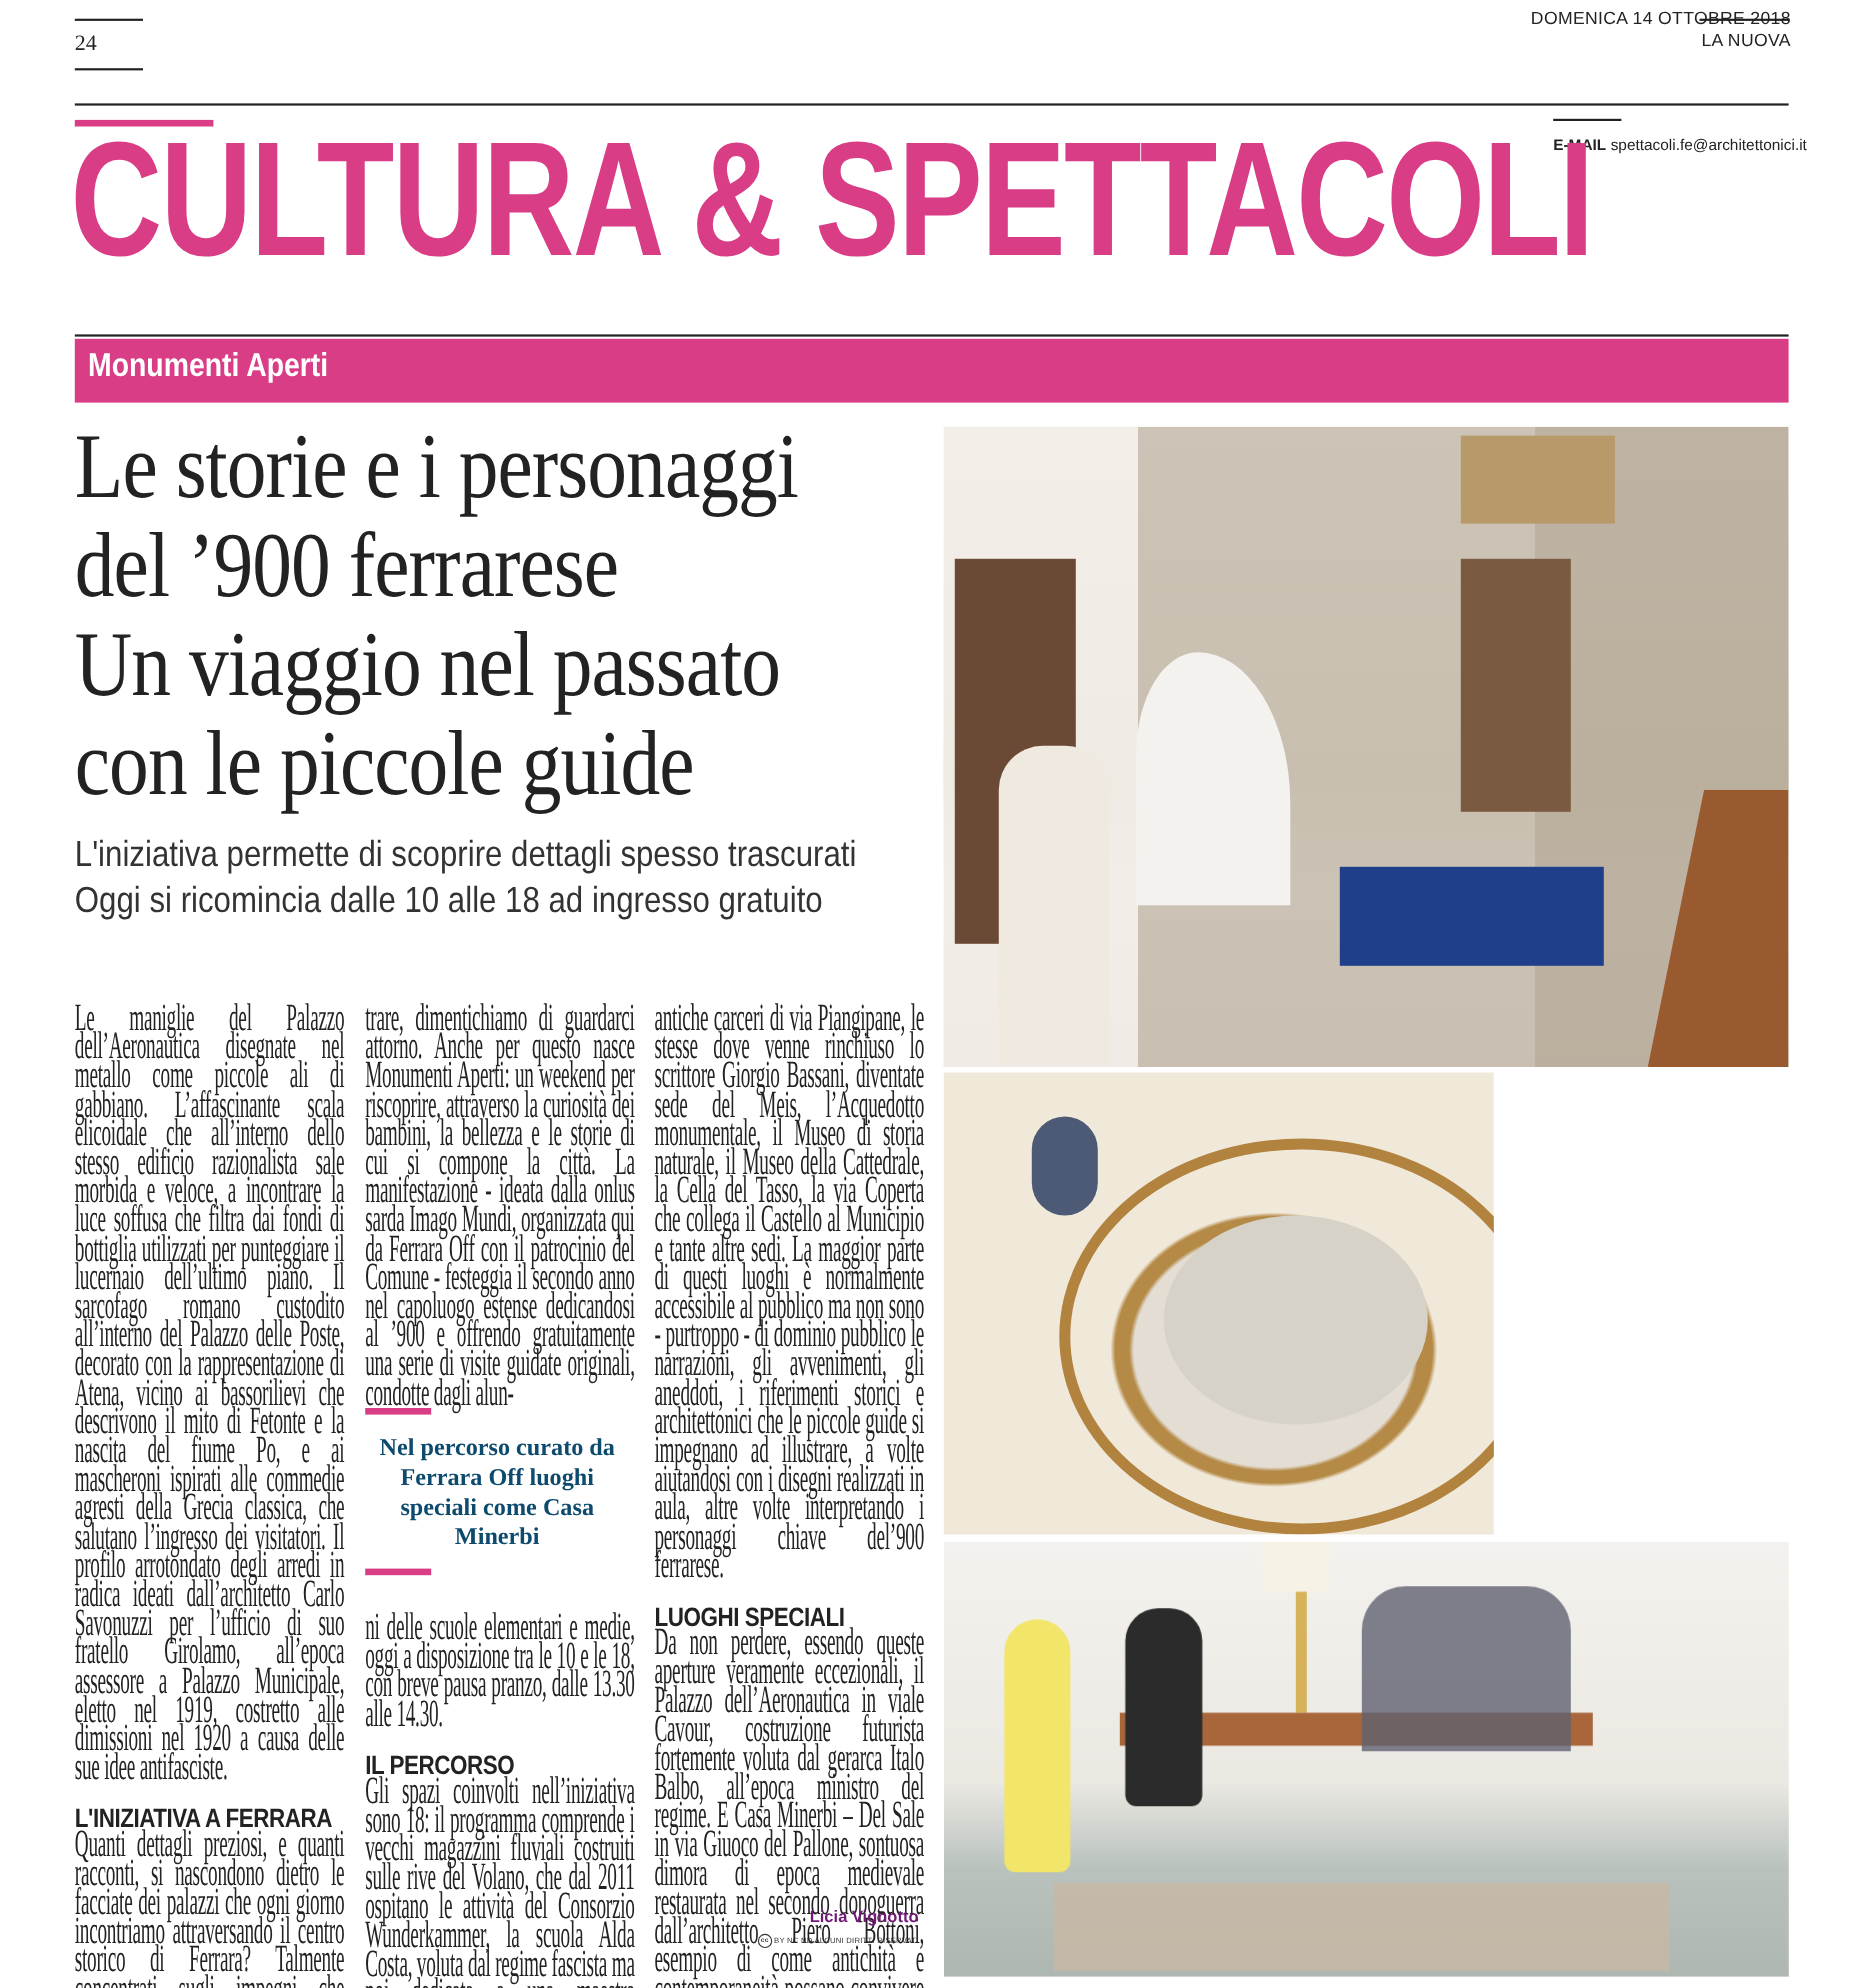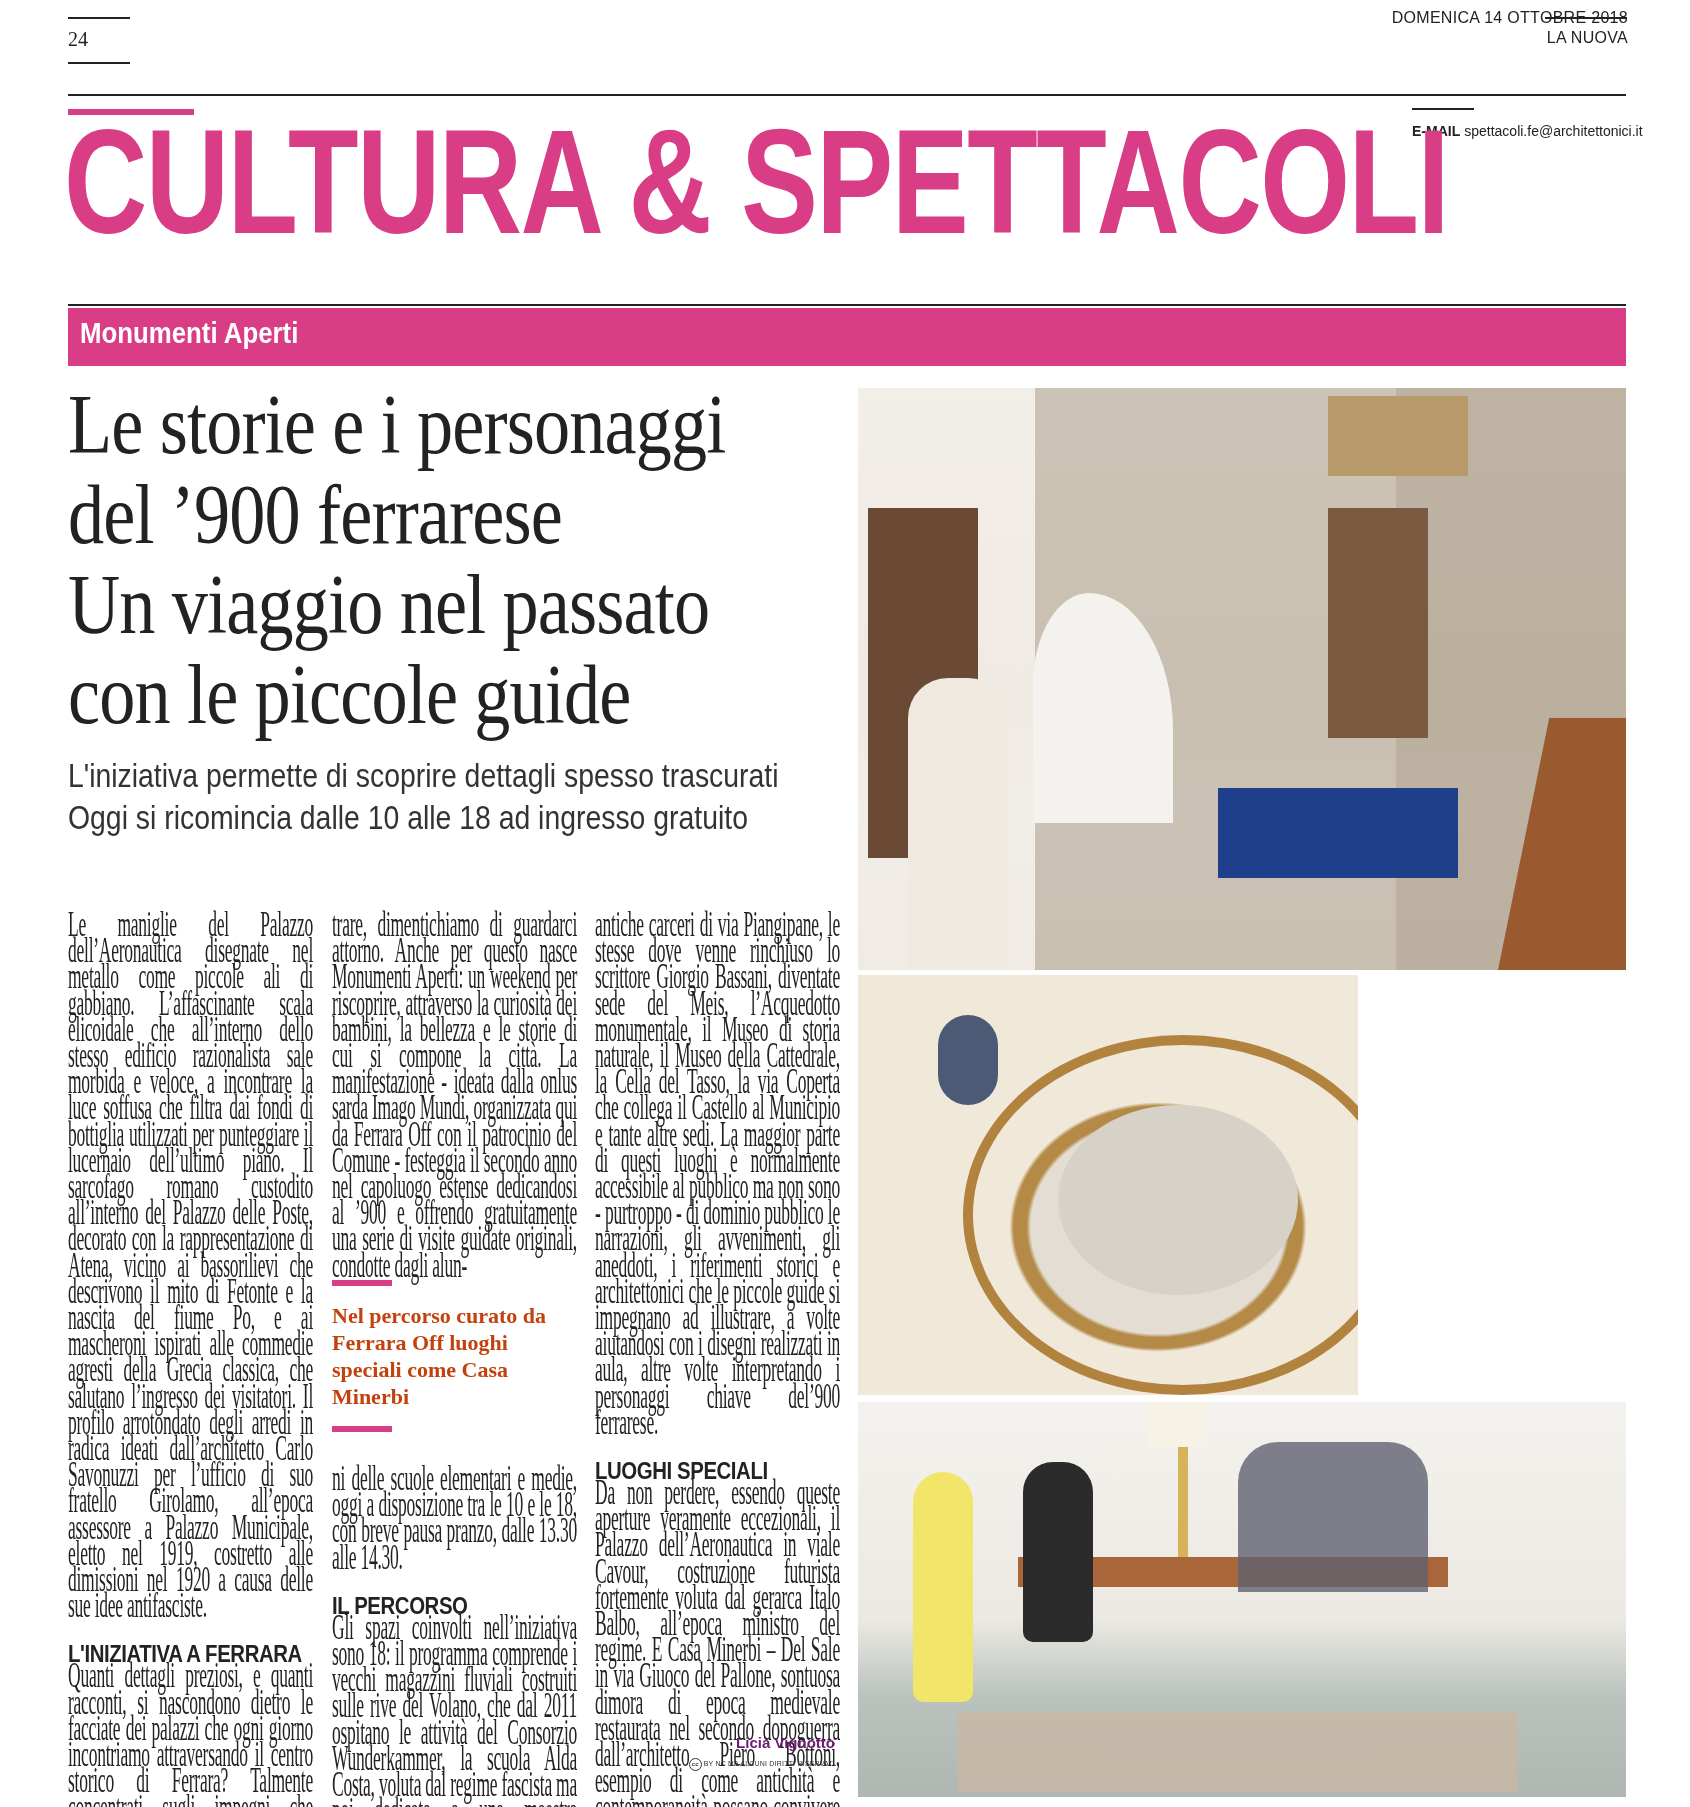--- a/index.html
+++ b/index.html
@@ -27,21 +27,21 @@
   .col { position: absolute; width: 502px; font-family: "Liberation Serif", serif; font-size: 18.6px; line-height: 26.2px; color: #222; text-align: justify; hyphens: auto; transform: scaleX(0.5); transform-origin: left top; }
   .col p { margin: 0; }
   .col .sec { font-family: "Liberation Sans", sans-serif; font-weight: bold; font-size: 14px; text-transform: uppercase; margin-top: 22px; line-height: 18px; transform: scaleX(1.7); transform-origin: left top; display:block; }
   .col1 { left: 68px; top: 912px; }
   .col2 { left: 332px; top: 912px; }
   .col3 { left: 595px; top: 912px; }
   .col-wide { width: 490px; font-size: 35px; line-height: 26.2px; letter-spacing: -0.5px; transform: scaleX(0.5); }
 
   .pullquote { left: 332px; top: 1280px; width: 240px; }
   .pq-bar { width: 60px; height: 6px; }
-  .pq-text { font-family: "Liberation Serif", serif; font-weight: bold; font-size: 22px; line-height: 27px; color: #c2410c; margin: 16px 0 16px 0; }
+  .pq-text { font-family: "Liberation Serif", serif; font-weight: bold; font-size: 22px; line-height: 27px; color: #0c4a6e; margin: 16px 0 16px 0; text-align: center; }
 
   .byline { left: 620px; top: 1734px; width: 215px; text-align: right; font-family: "Liberation Sans", sans-serif; font-weight: bold; font-size: 15px; color: #701a75; }
   .license { left: 620px; top: 1758px; width: 215px; text-align: right; font-family: "Liberation Sans", sans-serif; font-size: 7px; color: #333; letter-spacing: 0.2px; }
   .cc { display: inline-block; width: 11px; height: 11px; border: 1.5px solid #333; border-radius: 50%; font-size: 6px; line-height: 11px; text-align: center; font-weight: bold; vertical-align: middle; margin-right: 2px; }
 
   .photo { position: absolute; overflow: hidden; }
   .photo1 { left: 858px; top: 388px; width: 768px; height: 582px; background: linear-gradient(180deg, #eee9e1 0%, #dcd3c4 35%, #c9bda8 55%, #e5e0d8 72%, #cfc7b9 100%); }
   .photo2 { left: 858px; top: 975px; width: 500px; height: 420px; background: radial-gradient(ellipse at 60% 60%, #e3ddd3 0 30%, #b58a47 31% 34%, #f0e9da 35% 100%); }
   .photo3 { left: 858px; top: 1402px; width: 768px; height: 395px; background: linear-gradient(180deg, #f4f2ee 0%, #ece9e3 55%, #b9c2bd 75%, #aeb7b2 100%); }
 

